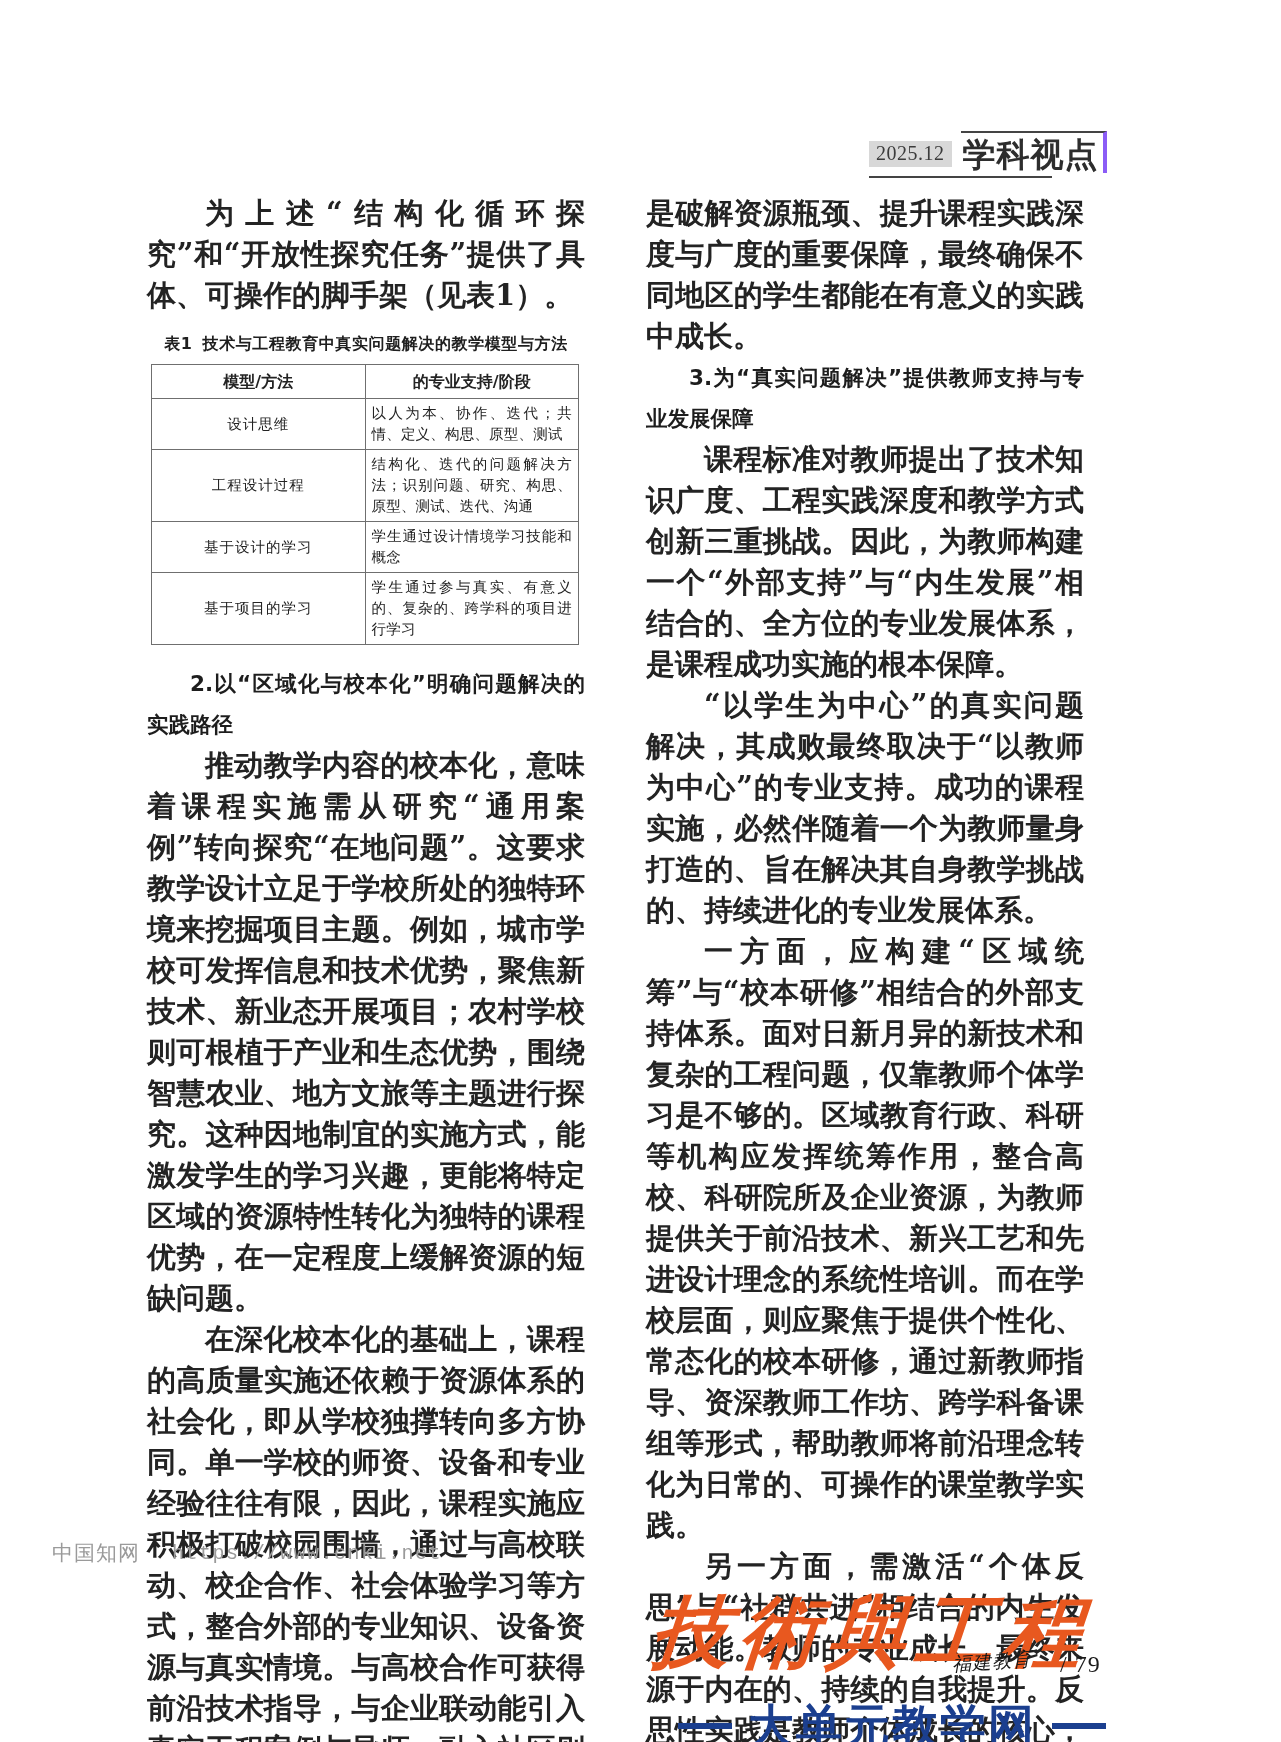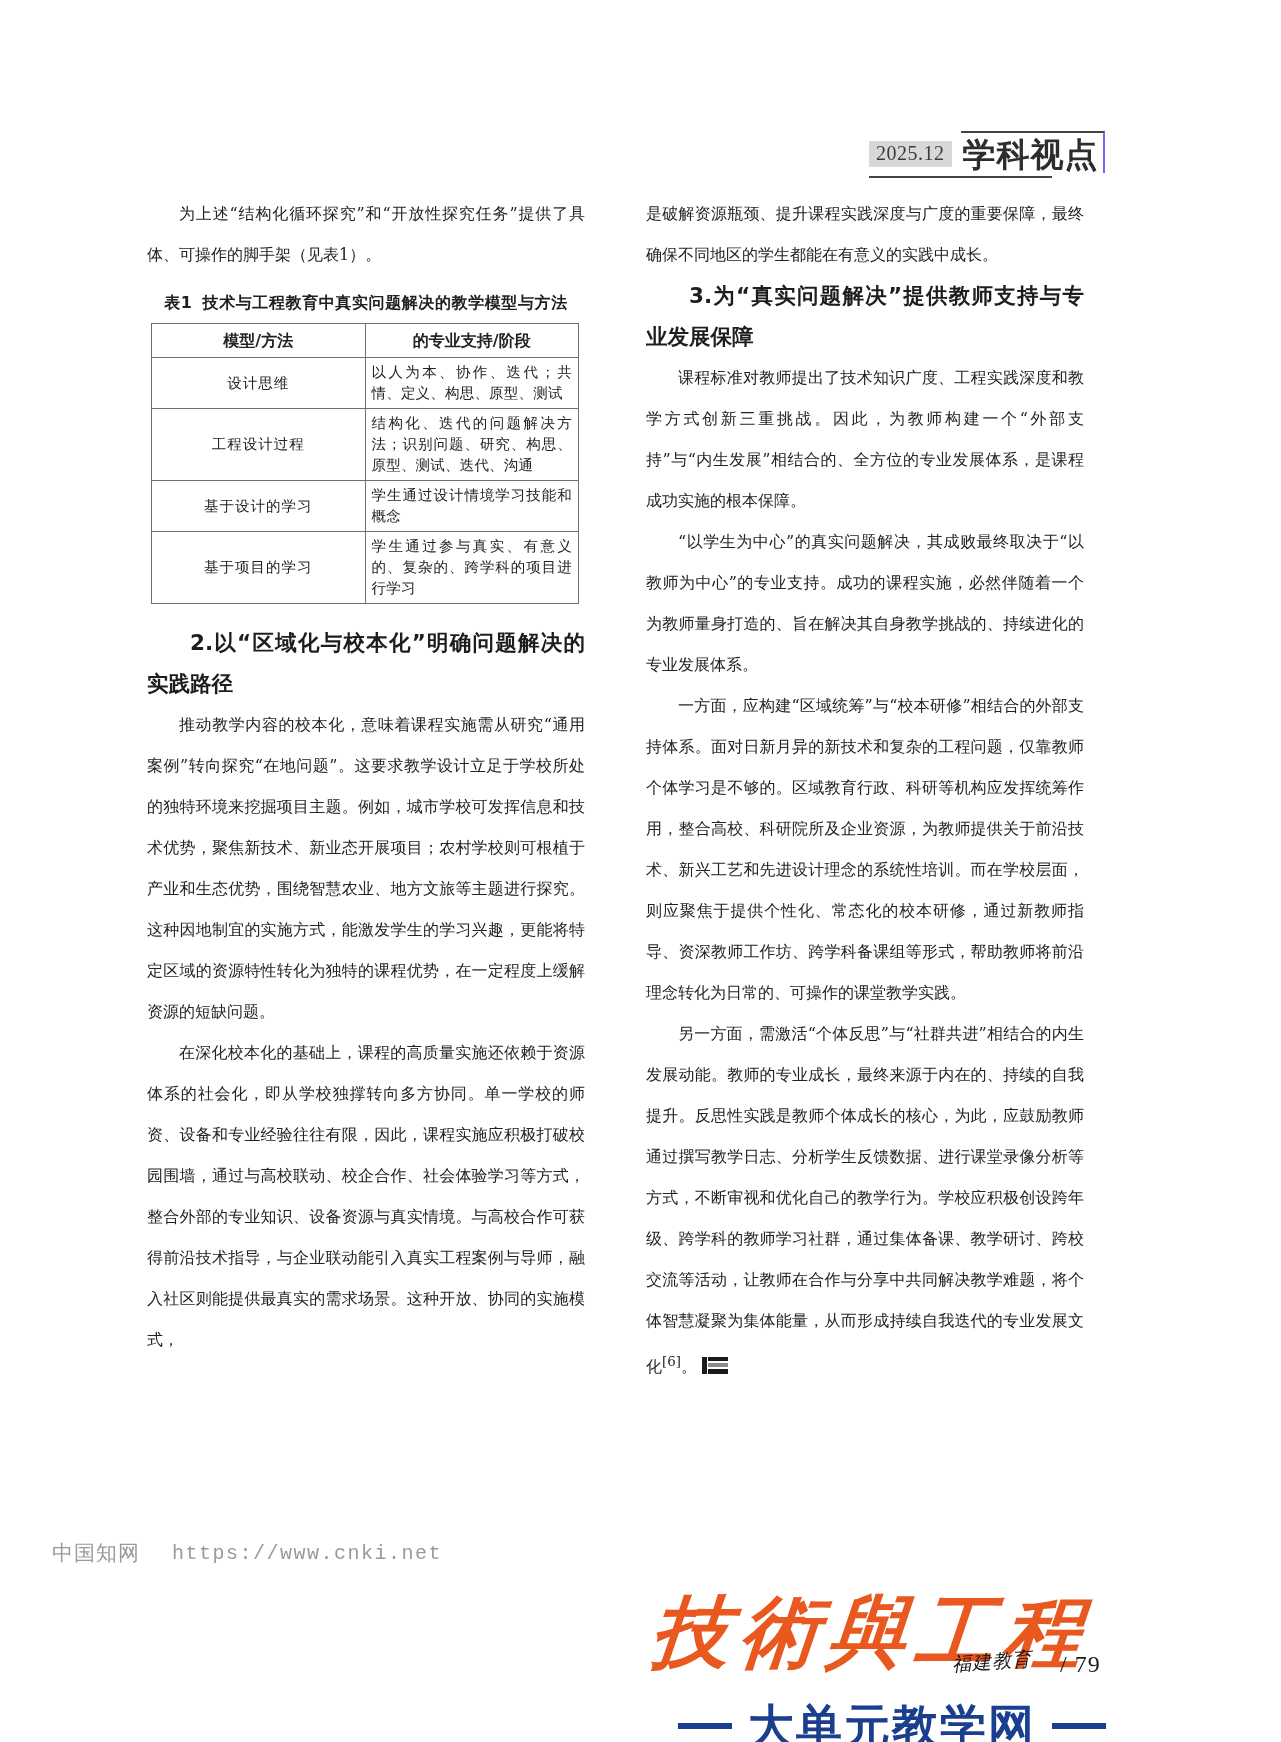--- a/index.html
+++ b/index.html
@@ -46,21 +46,21 @@
     top: -4px;
   }
   .runhead-sec {
     font-family: "DejaVu Sans", "Liberation Sans", sans-serif;
     font-weight: 700;
     font-size: 33px;
     line-height: 1;
     letter-spacing: 1px;
     color: #2d2d2d;
     border-top: 2px solid #444;
-    border-right: 2px solid #8b5cf6;
+    border-right: 4px solid #8b5cf6;
     padding: 5px 4px 2px 2px;
     margin-bottom: -2px;
   }
   .runhead-rule {
     position: absolute;
     left: 853px;
     top: 133px;
     width: 183px;
     height: 2px;
     background: #444;
@@ -71,27 +71,28 @@
     position: absolute;
     top: 150px;
     width: 438px;
   }
   .col-left  { left: 131px; }
   .col-right { left: 630px; }
 
   p.body {
     margin: 0 0 0 0;
     font-family: "DejaVu Serif", "Liberation Serif", serif;
-    font-size: 16px;
+    font-size: 29px;
     line-height: 41px;
     text-align: justify;
     text-justify: inter-ideograph;
     text-indent: 2em;
     color: #232323;
     letter-spacing: 0px;
+    font-weight: bold;
   }
   p.body.noindent { text-indent: 0; }
 
   h3.sechead {
     margin: 0;
     font-family: "DejaVu Sans", "Liberation Sans", sans-serif;
     font-weight: 700;
     font-size: 21.5px;
     line-height: 41px;
     text-indent: 2em;

